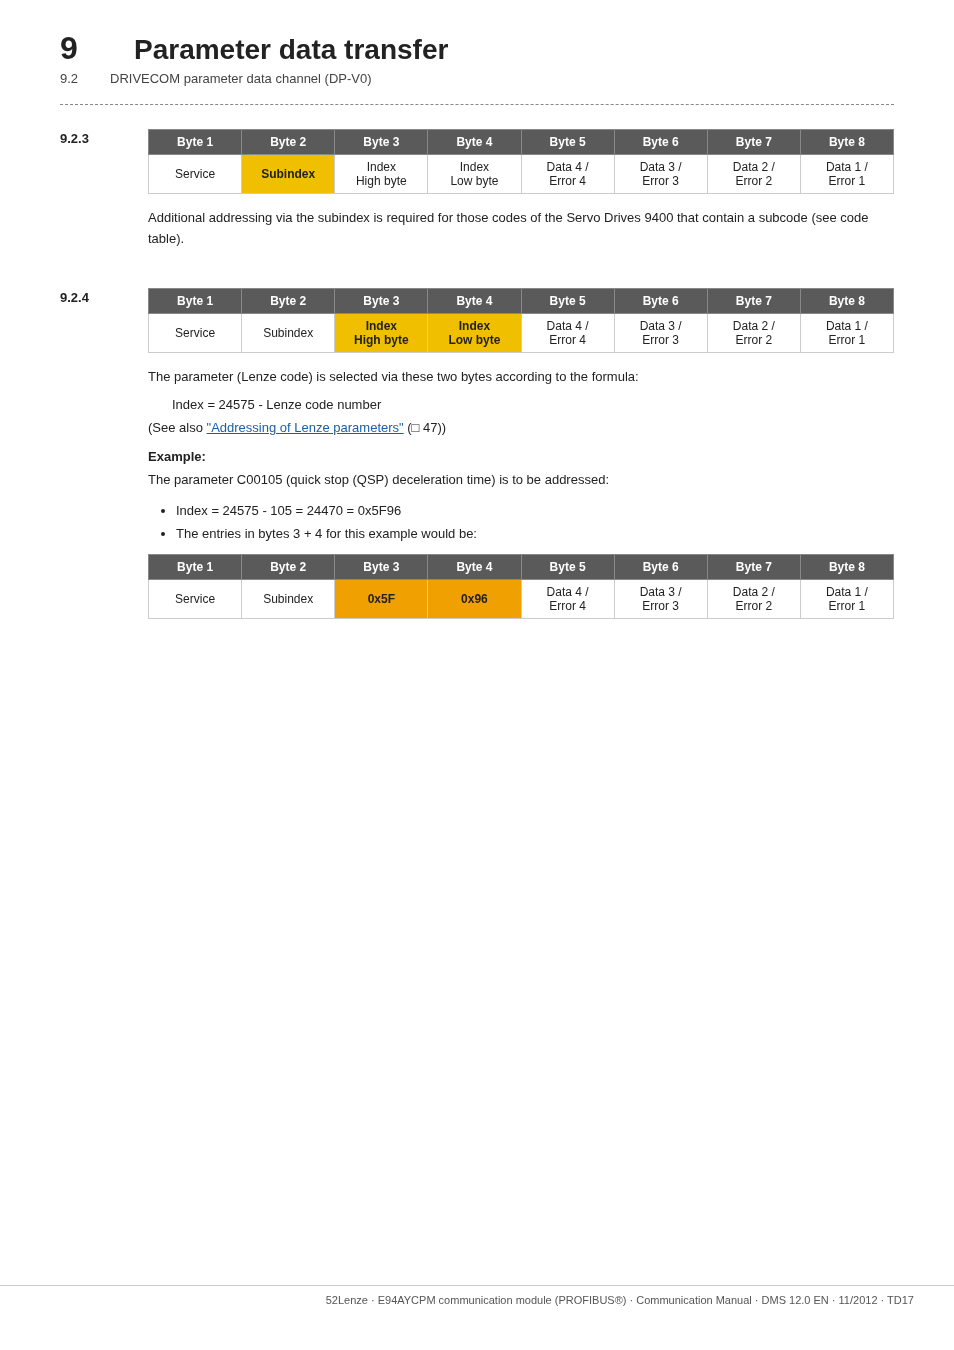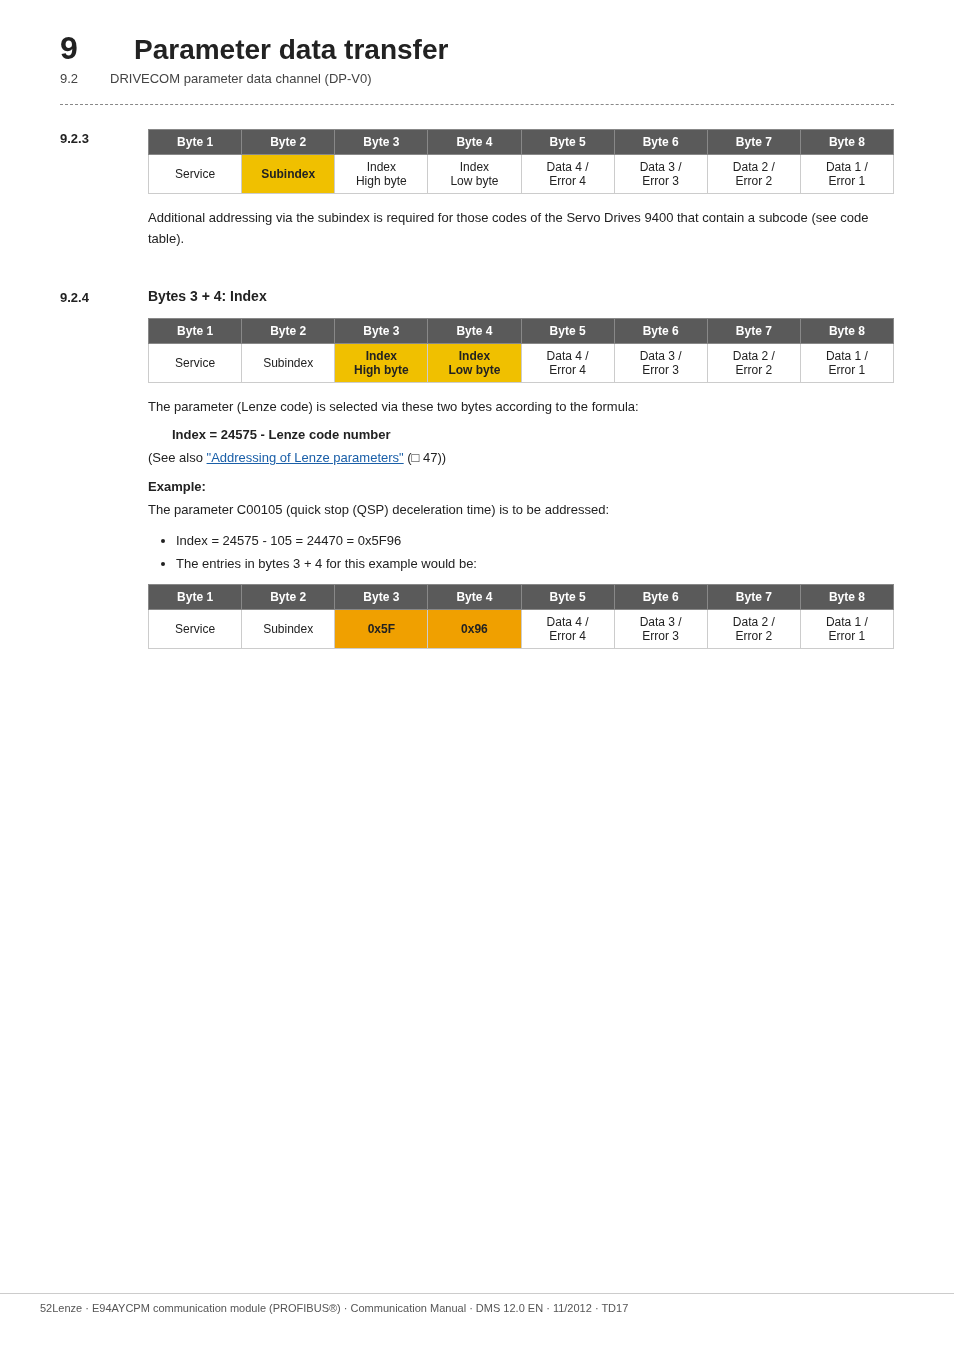--- a/index.html
+++ b/index.html
@@ -109,21 +109,21 @@
       font-weight: bold;
     }
 
     
     .body-text {
       font-size: 13px;
       line-height: 1.6;
       margin-bottom: 10px;
     }
     .formula-line {
-      font-weight: bold;
+      font-weight: normal;
       margin-left: 24px;
       margin-bottom: 6px;
     }
     .link-text {
       color: #1a5fa8;
       text-decoration: underline;
       cursor: pointer;
     }
     .example-label {
       font-weight: bold;
@@ -137,26 +137,26 @@
     .bullet-list li {
       list-style: disc;
       margin-bottom: 4px;
       font-size: 13px;
       line-height: 1.5;
     }
 
     
     .page-footer {
       position: absolute;
-      bottom: 20px;
+      bottom: 36px;
       left: 0;
       right: 0;
       display: flex;
-      justify-content: flex-start;
-      padding: 16px 40px;
+      justify-content: flex-end;
+      padding: 8px 40px;
       font-size: 11px;
       color: #555;
       border-top: 1px solid #ccc;
       padding-top: 8px;
     }
   </style>
 </head>
 <body>
 
 <div class="page-container">
@@ -207,21 +207,20 @@
 
       <p class="body-text">Additional addressing via the subindex is required for those codes of the Servo Drives 9400 that contain a subcode (see code table).</p>
     </div>
   </div>
 
   <div class="section">
     <div class="section-number">
       <span>9.2.4</span>
     </div>
     <div class="section-content">
-      <div class="section-title">Bytes 3 + 4: Index</div>
 
       <table class="data-table">
         <thead>
           <tr>
             <th>Byte 1</th>
             <th>Byte 2</th>
             <th>Byte 3</th>
             <th>Byte 4</th>
             <th>Byte 5</th>
             <th>Byte 6</th>

